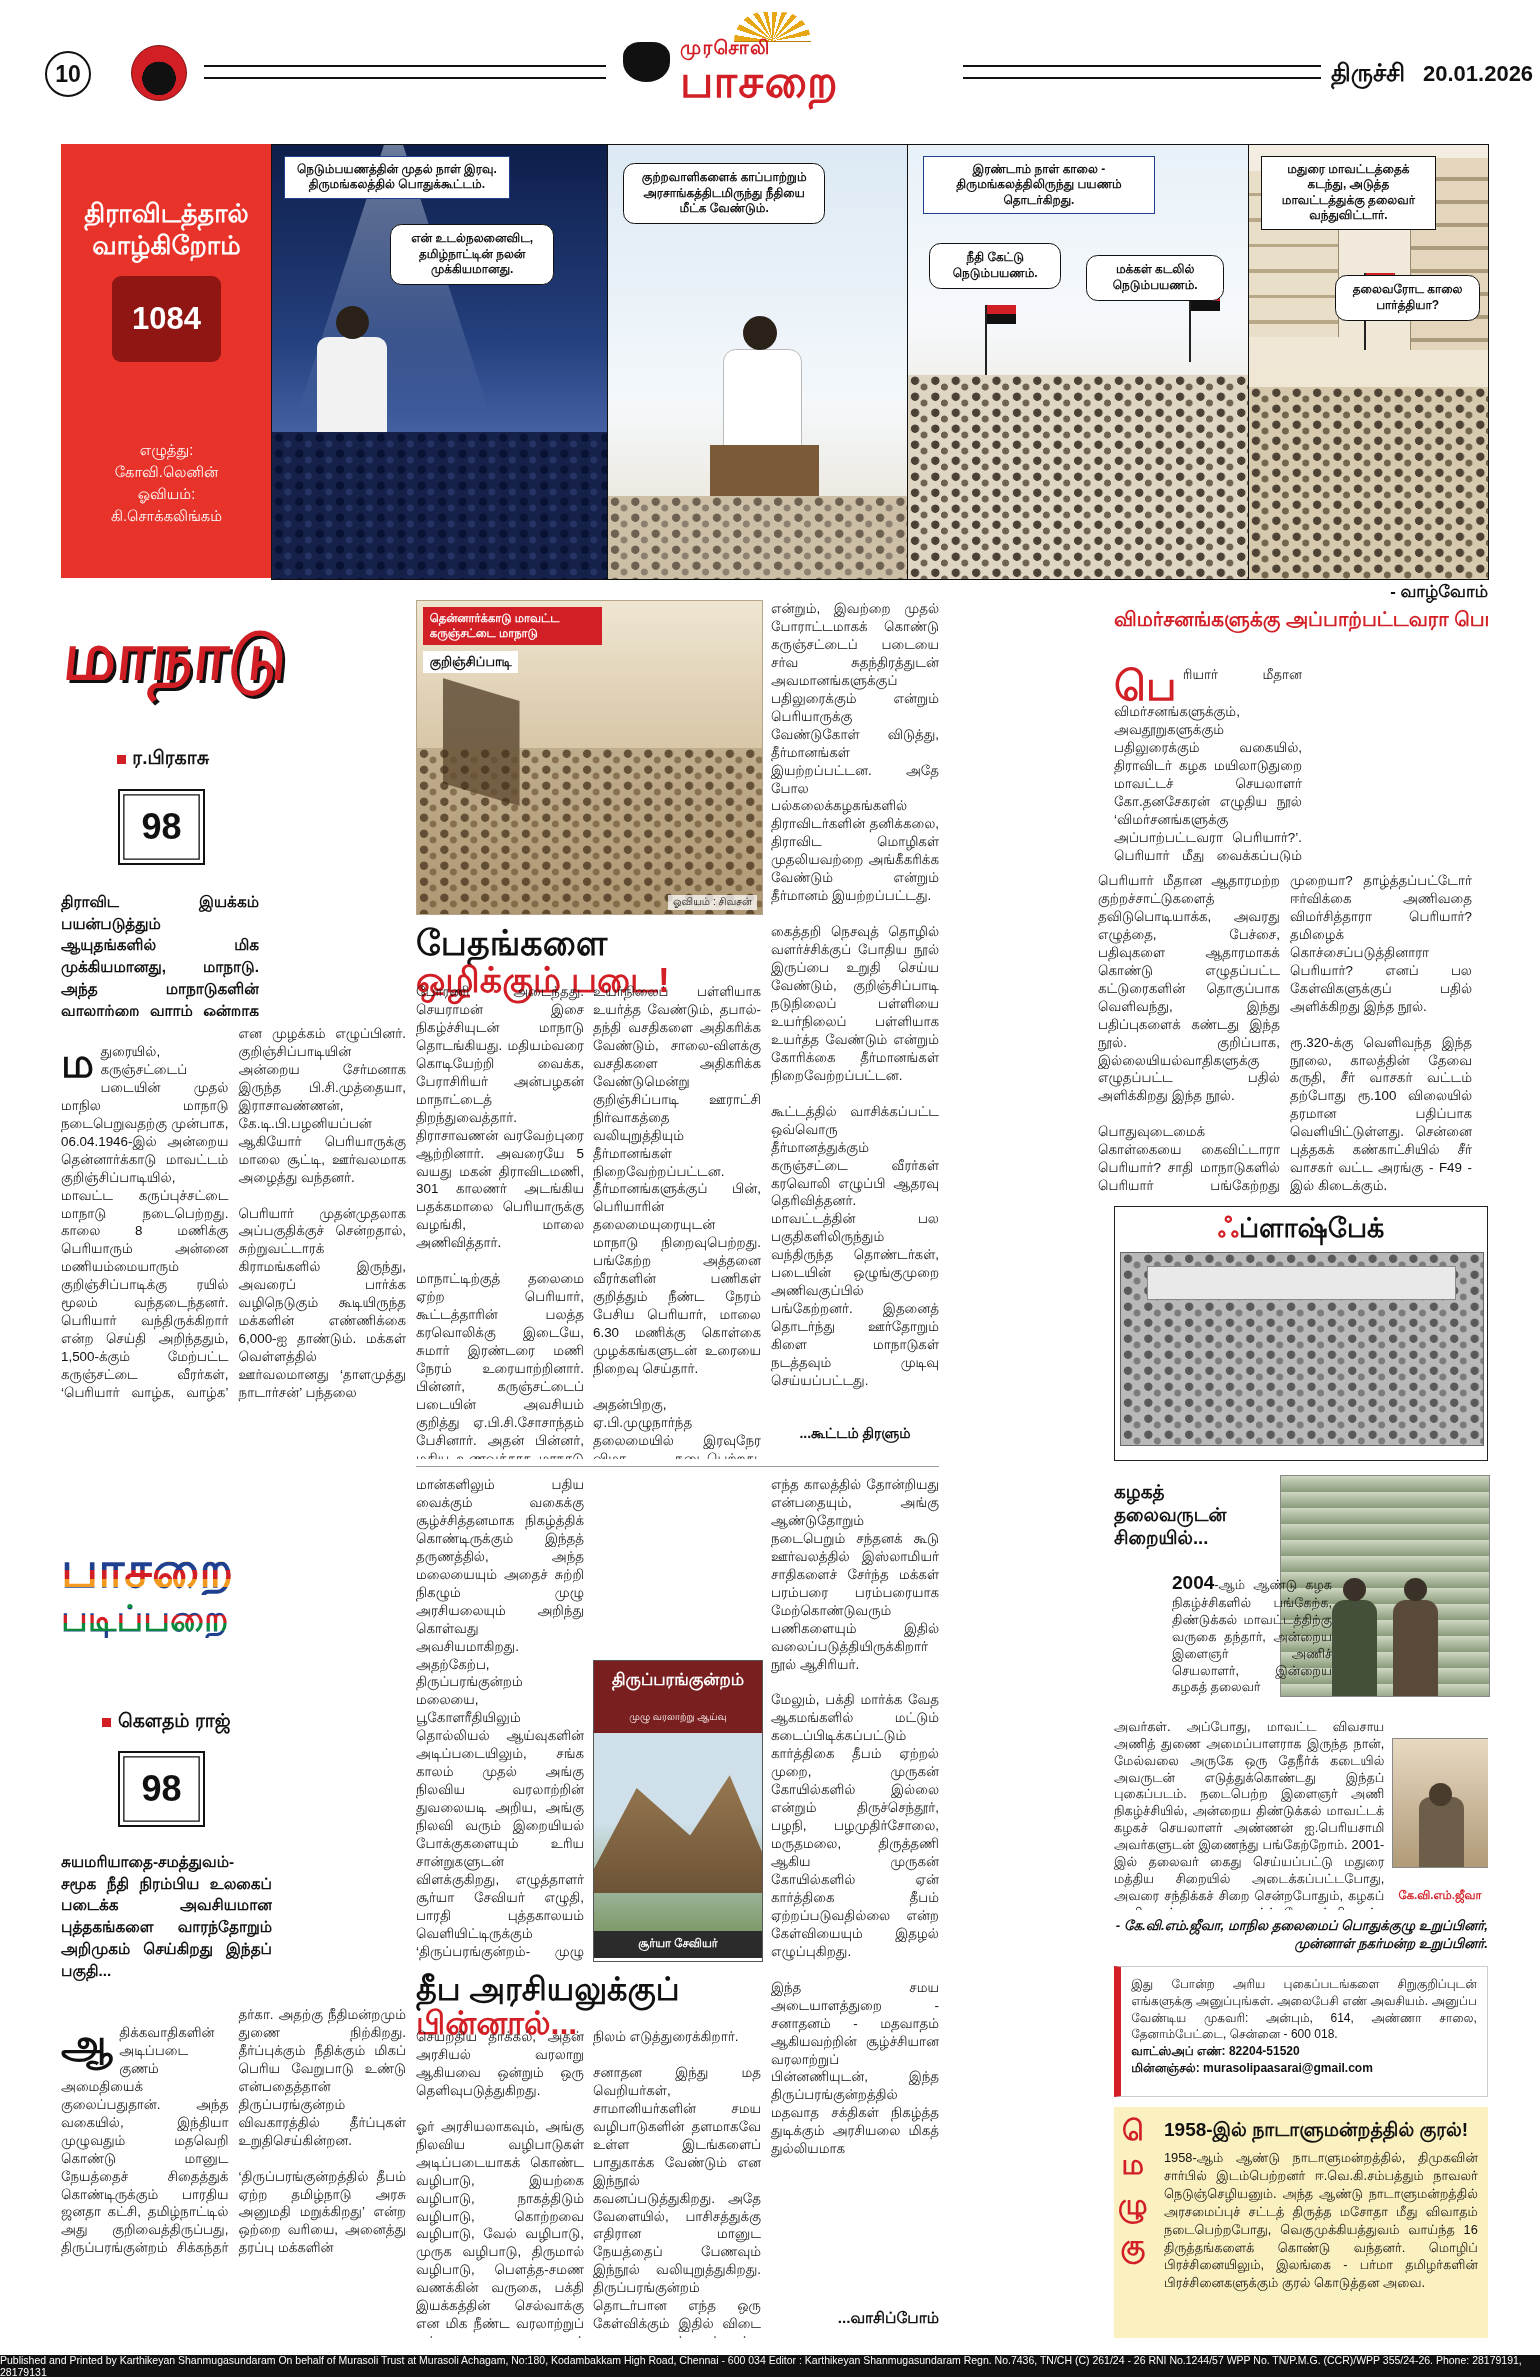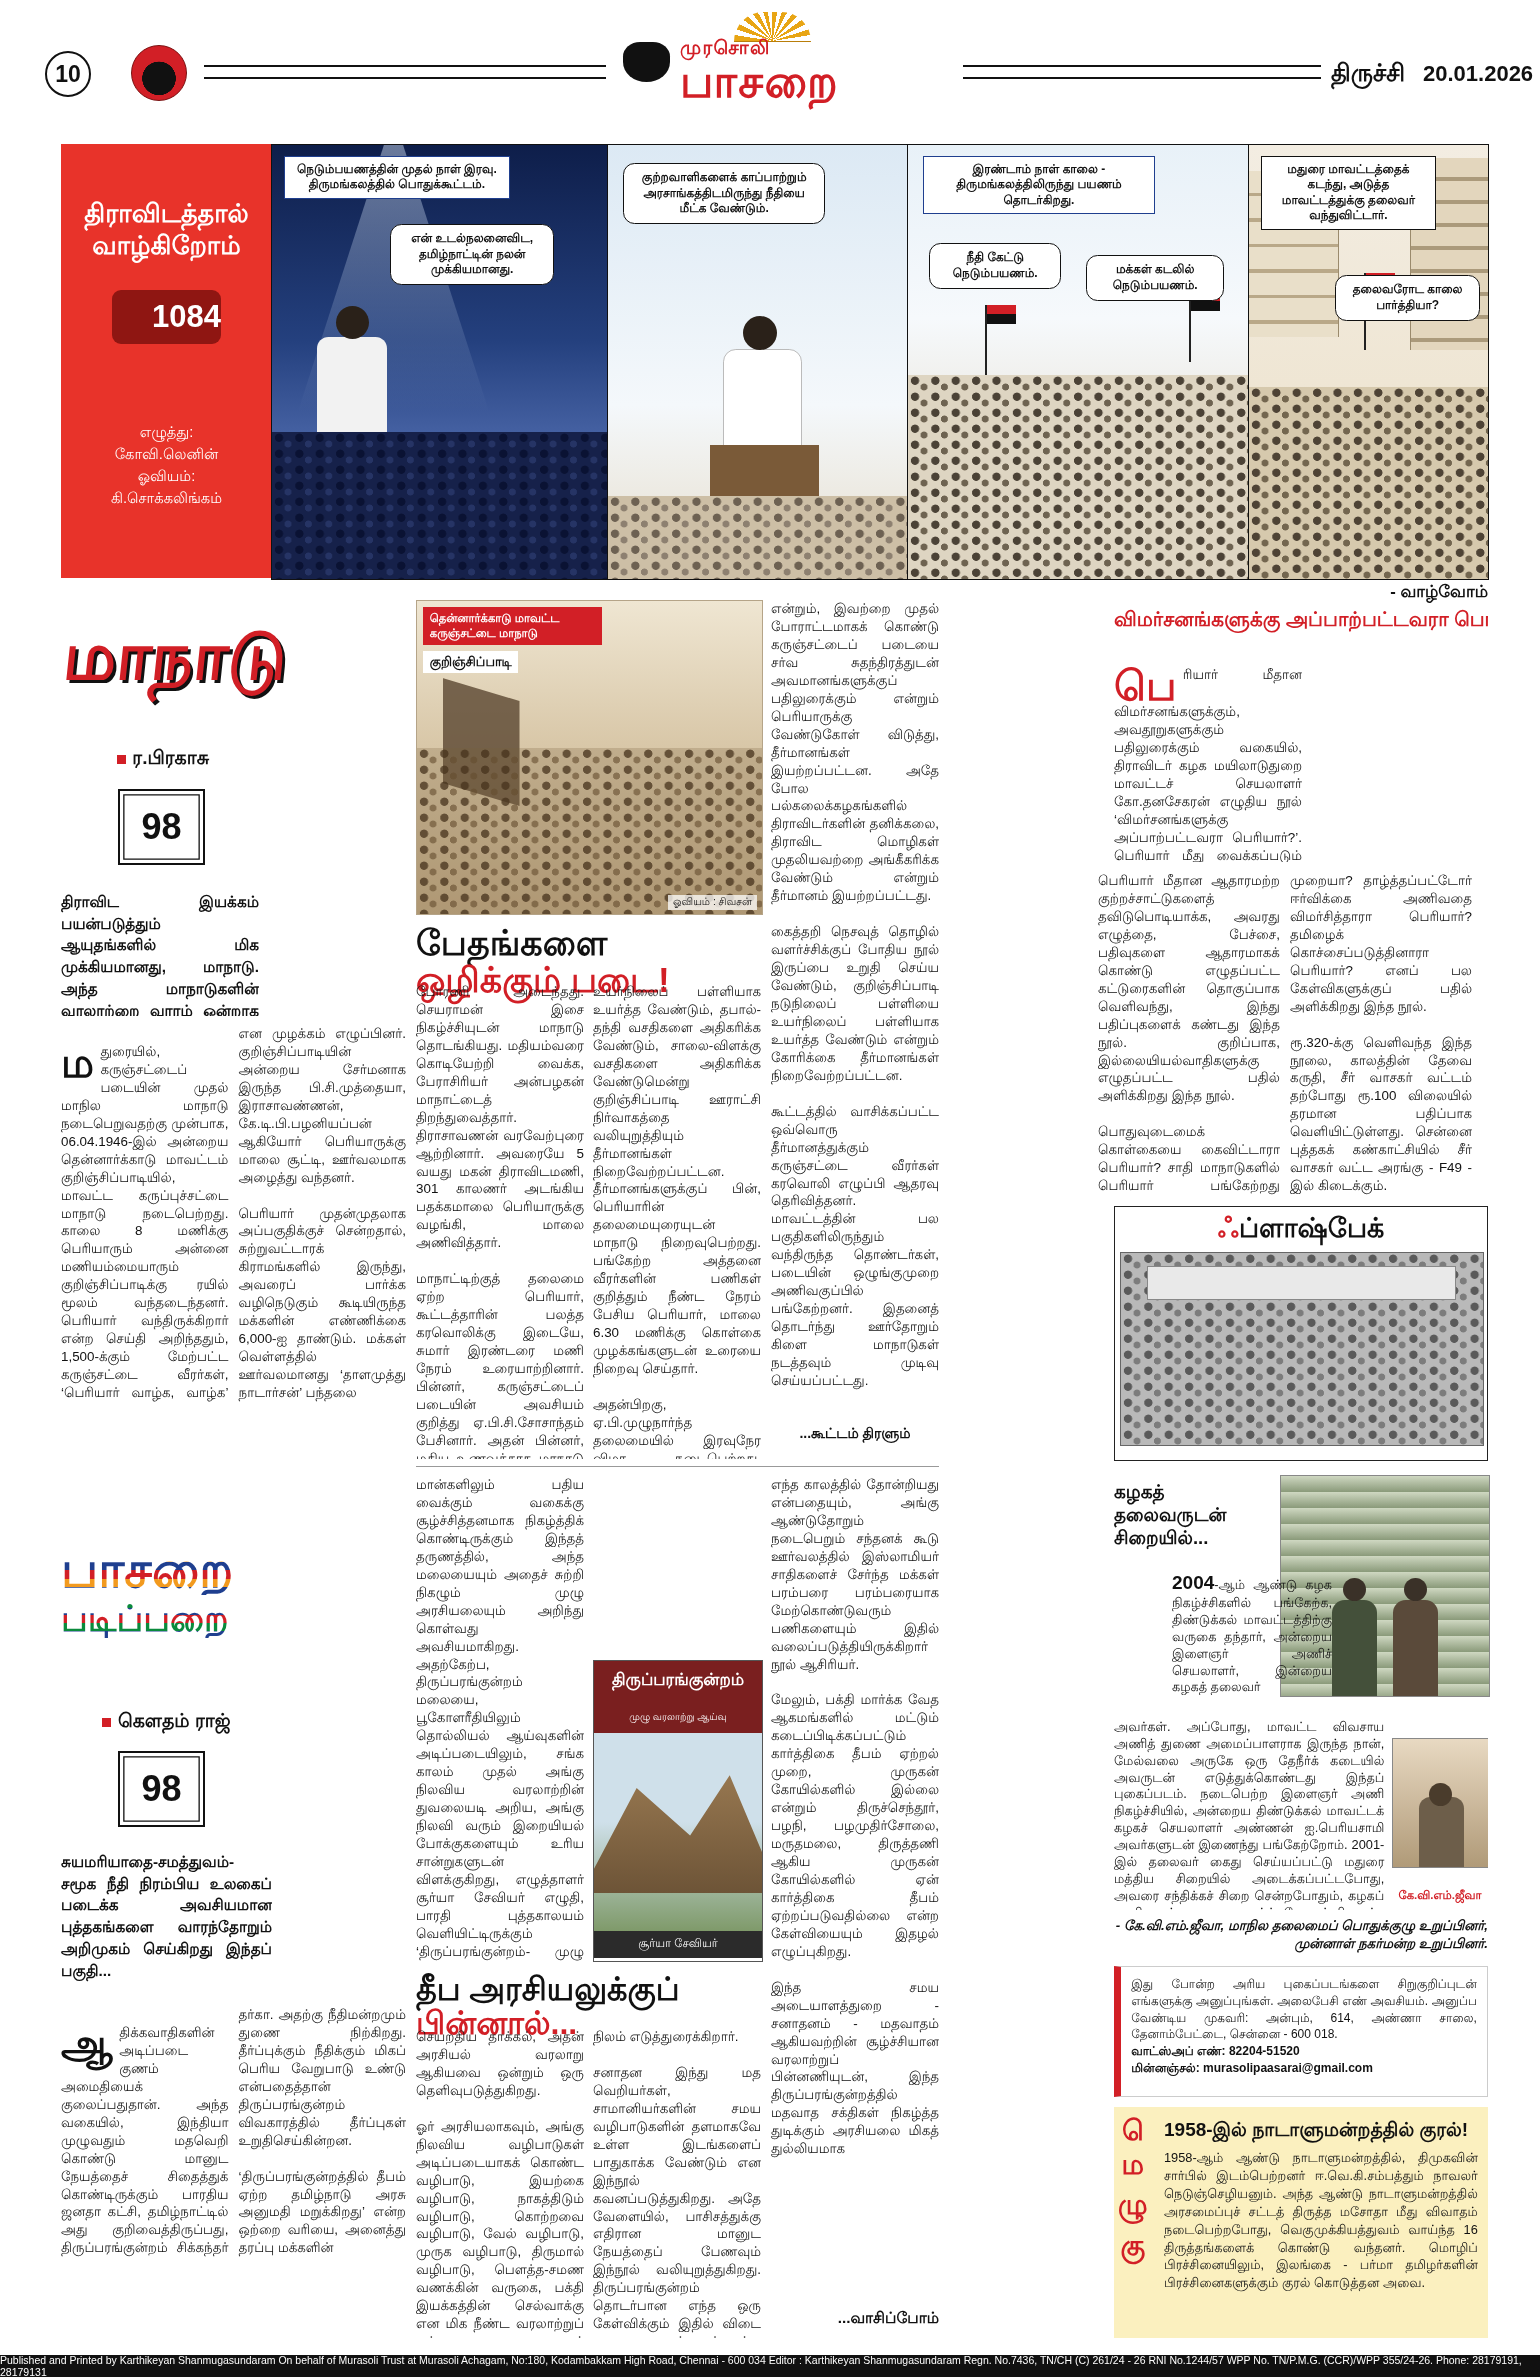--- a/index.html
+++ b/index.html
@@ -45,21 +45,21 @@
   <div class="abs" style="left:623px;top:42px;width:47px;height:40px;background:#111;border-radius:40% 40% 55% 55%;"></div>
   <div class="abs" style="left:680px;top:37px;width:268px;">
     <div style="font-size:19px;font-weight:bold;color:#d21f26;letter-spacing:1.3px;">முரசொலி</div>
     <div style="font-size:45px;font-weight:bold;color:#d21f26;line-height:.95;letter-spacing:1.3px;">பாசறை</div>
   </div>
   <div class="abs" style="left:1331px;top:59px;font-size:24px;font-weight:bold;">திருச்சி</div>
   <div class="abs" style="left:1423px;top:61px;font-size:22px;font-weight:bold;">20.01.2026</div>
 
   <div class="abs" style="left:61px;top:144px;width:211px;height:434px;background:#e8332a;">
     <div style="padding:54px 12.8px 0 12.8px;text-align:center;color:#fff;font-weight:bold;font-size:25.5px;line-height:1.25;">திராவிடத்தால் வாழ்கிறோம்</div>
-    <div style="margin:28px auto 0 auto;width:109px;background:#8f1612;border-radius:9px;color:#fff;font-weight:bold;font-size:31px;text-align:right;padding:9px 0;">1084</div>
+    <div style="margin:14px auto 0 auto;width:109px;background:#8f1612;border-radius:9px;color:#fff;font-weight:bold;font-size:31px;text-align:center;padding:25px 0;">1084</div>
     <div style="margin-top:77px;text-align:center;color:#fff;font-size:14.7px;line-height:1.5;white-space:pre-line;">எழுத்து:
 கோவி.லெனின்
 ஓவியம்:
 கி.சொக்கலிங்கம்</div>
   </div>
 
   <div class="panel" style="left:271px;top:144px;width:335px;height:434px;background:linear-gradient(180deg,#0e1e4a 0%,#24407e 45%,#4a66a8 70%,#8fa3c9 100%);">
     <div class="abs" style="left:25.5px;top:0;width:192px;height:268px;background:linear-gradient(180deg,rgba(220,235,255,.45),rgba(220,235,255,0));clip-path:polygon(45% 0,55% 0,100% 100%,0 100%);"></div>
     <div class="abs" style="left:45px;top:192px;width:70px;height:96px;background:#f2f2f2;border-radius:11.5px 11.5px 0 0;"></div>
     <div class="abs" style="left:64px;top:161px;width:33px;height:33px;border-radius:50%;background:#2a2119;"></div>
@@ -139,21 +139,21 @@
   <div class="abs t" style="left:416px;top:1476px;width:168px;height:485px;">மான்களிலும் பதிய வைக்கும் வகைக்கு சூழ்ச்சித்தனமாக நிகழ்த்திக் கொண்டிருக்கும் இந்தத் தருணத்தில், அந்த மலையையும் அதைச் சுற்றி நிகழும் முழு அரசியலையும் அறிந்து கொள்வது அவசியமாகிறது. அதற்கேற்ப, திருப்பரங்குன்றம் மலையை, பூகோளரீதியிலும் தொல்லியல் ஆய்வுகளின் அடிப்படையிலும், சங்க காலம் முதல் அங்கு நிலவிய வரலாற்றின் துவலையடி அறிய, அங்கு நிலவி வரும் இறையியல் போக்குகளையும் உரிய சான்றுகளுடன் விளக்குகிறது, எழுத்தாளர் சூர்யா சேவியர் எழுதி, பாரதி புத்தகாலயம் வெளியிட்டிருக்கும் ‘திருப்பரங்குன்றம்- முழு வரலாற்று ஆய்வு’ நூல்.</div>
 
   <div class="abs" style="left:593px;top:1660px;width:168px;height:300px;border:1.3px solid #555;overflow:hidden;">
     <div style="background:#7a1f1f;color:#fff;text-align:center;padding:9px 3.8px;">
       <div style="font-size:16.6px;font-weight:bold;">திருப்பரங்குன்றம்</div>
       <div style="font-size:9.6px;margin-top:20px;">முழு வரலாற்று ஆய்வு</div>
     </div>
     <div style="position:relative;height:198px;background:linear-gradient(180deg,#cfe0ea 0%,#cfe0ea 45%,#7f9a6a 100%);">
       <div class="abs" style="left:-12.8px;bottom:38px;width:198px;height:128px;background:linear-gradient(180deg,#9a7a52,#6d5437);clip-path:polygon(0 100%,28% 18%,55% 55%,75% 8%,100% 100%);"></div>
     </div>
-    <div style="background:#2b2b2b;color:#fff;text-align:center;font-size:11.5px;font-weight:normal;padding:6.4px 2.6px;">சூர்யா சேவியர்</div>
+    <div style="background:#2b2b2b;color:#fff;text-align:center;font-size:11.5px;font-weight:bold;padding:6.4px 2.6px;">சூர்யா சேவியர்</div>
   </div>
 
   <div class="abs" style="left:416px;top:1973px;width:345px;font-size:32px;font-weight:bold;line-height:1.05;">
     <span>தீப அரசியலுக்குப் </span><span class="hl-red">பின்னால்...</span>
   </div>
   <div class="abs t" style="left:416px;top:2028px;width:168px;height:310px;">செயறதிய தாக்கல், அதன் அரசியல் வரலாறு ஆகியவை ஒன்றும் ஒரு தெளிவுபடுத்துகிறது.
 
 ஓர் அரசியலாகவும், அங்கு நிலவிய வழிபாடுகள் அடிப்படையாகக் கொண்ட வழிபாடு, இயற்கை வழிபாடு, நாகத்திடும் வழிபாடு, கொற்றவை வழிபாடு, வேல் வழிபாடு, முருக வழிபாடு, திருமால் வழிபாடு, பௌத்த-சமண வணக்கின் வருகை, பக்தி இயக்கத்தின் செல்வாக்கு என மிக நீண்ட வரலாற்றுப் பட்டியலை அருகத் தெரிவிக்கிறது.
 
 இதைத் தொடர்ந்து, தர்காக்கள் உருவான பின்னணியுடன் சிக்கந்தர் தர்கா அங்கு</div>

